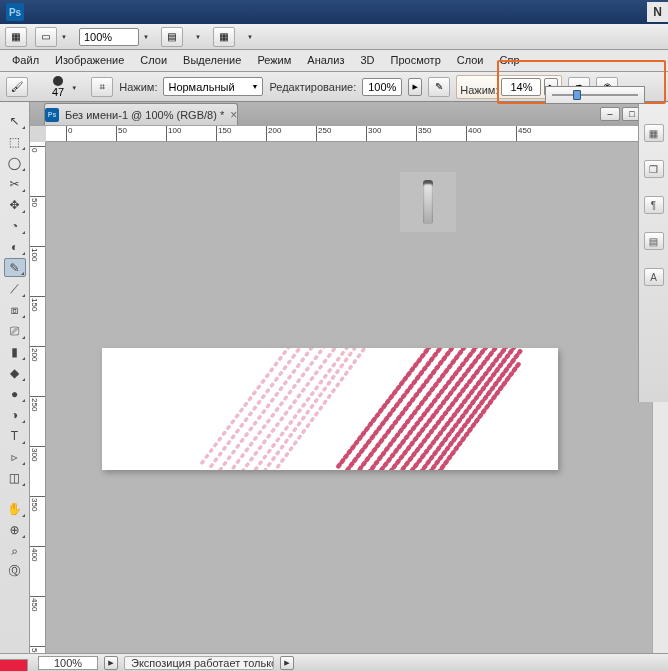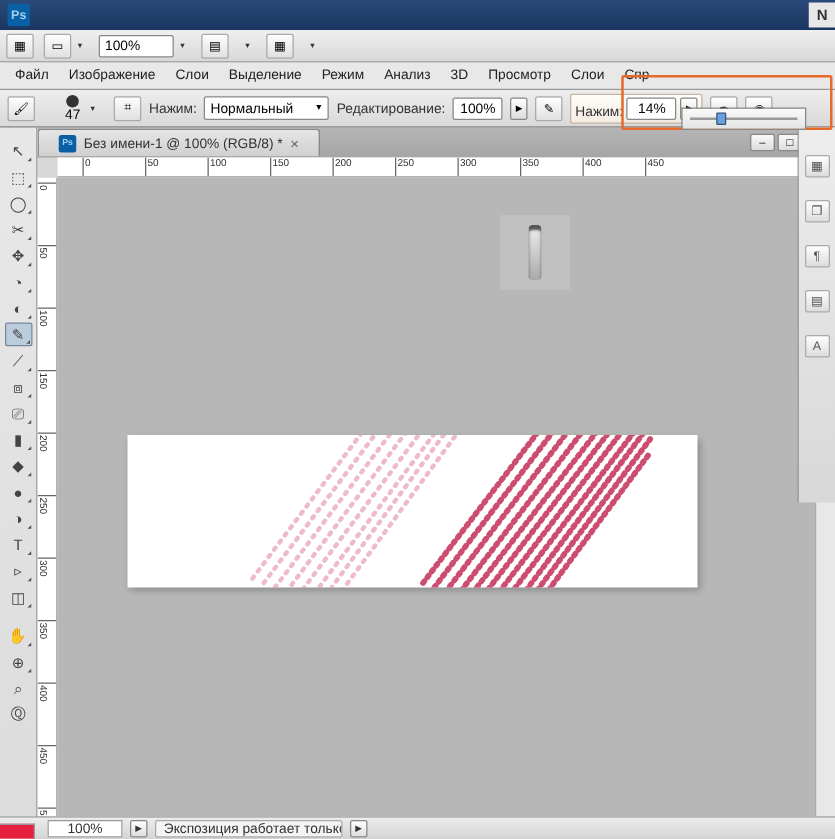--- a/index.html
+++ b/index.html
@@ -20,21 +20,21 @@
 .numfield { width: 40px; height: 18px; background: #fff; border: 1px solid #888; text-align: center; border-radius: 2px; display:flex; align-items:center; justify-content:center; }
 .arrowbtn { width: 14px; height: 18px; border: 1px solid #888; background: linear-gradient(#fefefe,#ddd); display: flex; align-items: center; justify-content: center; font-size: 7px; border-radius: 2px; }
 .main { display: flex; height: calc(671px - 24px - 26px - 22px - 30px - 18px); }
 .toolbox { width: 30px; background: linear-gradient(#e8e8e8,#dcdcdc); border-right: 1px solid #999; display: flex; flex-direction: column; align-items: center; padding-top: 8px; }
 .tool { width: 22px; height: 19px; margin: 1px 0; display: flex; align-items: center; justify-content: center; font-size: 12px; border-radius: 2px; color:#444; position: relative; }
 .tool.active { background: #bcd; border:1px solid #789; }
 .tool-corner::after { content:''; position:absolute; right:1px; bottom:1px; border-left:3px solid transparent; border-bottom:3px solid #555; }
 .tool-sep { height: 10px; }
 .workspace { flex: 1; background: #d7d7d7; display: flex; flex-direction: column; }
 .doctab-bar { height: 24px; background: linear-gradient(#b5b5b5,#a5a5a5); display: flex; align-items: center; }
-.doctab { height: 22px; background: linear-gradient(#e5e5e5,#d0d0d0); border: 1px solid #888; border-bottom: none; border-radius: 3px 3px 0 0; display: flex; align-items: center; padding: 0 16px; gap: 6px; margin-left: 0; color: #333; }
+.doctab { height: 22px; background: linear-gradient(#e5e5e5,#d0d0d0); border: 1px solid #888; border-bottom: none; border-radius: 3px 3px 0 0; display: flex; align-items: center; padding: 0 0; gap: 6px; margin-left: 14px; color: #333; }
 .doctab .tab-ps { width: 14px; height: 14px; background: #0b5fa5; color: #a0d0f0; font-size: 7px; font-weight:bold; display:flex; align-items:center; justify-content:center; border-radius: 2px; }
 .doctab .close { font-size: 12px; color:#666; }
 .winctrls { margin-left: auto; display: flex; gap: 2px; padding-right: 4px; }
 .winctrls .wc { width: 20px; height: 14px; border: 1px solid #888; background: linear-gradient(#fafafa,#ddd); border-radius: 2px; display:flex; align-items:center; justify-content:center; font-size:9px; }
 .ruler-h { height: 16px; background: #fff; border-bottom: 1px solid #999; position: relative; overflow: hidden; margin-left: 16px; }
 .ruler-h .tick { position: absolute; top: 0; bottom: 0; border-left: 1px solid #666; font-size: 8px; color: #333; padding-left: 1px; }
 .doc-area { flex: 1; display: flex; overflow: hidden; }
 .ruler-v { width: 16px; background: #fff; border-right: 1px solid #999; position: relative; overflow: hidden; }
 .ruler-v .tick { position: absolute; left: 0; right: 0; border-top: 1px solid #666; font-size: 8px; color: #333; writing-mode: vertical-lr; padding-top: 1px;}
 .canvas-wrap { flex: 1; background: #b7b7b7; position: relative; overflow: hidden; }

